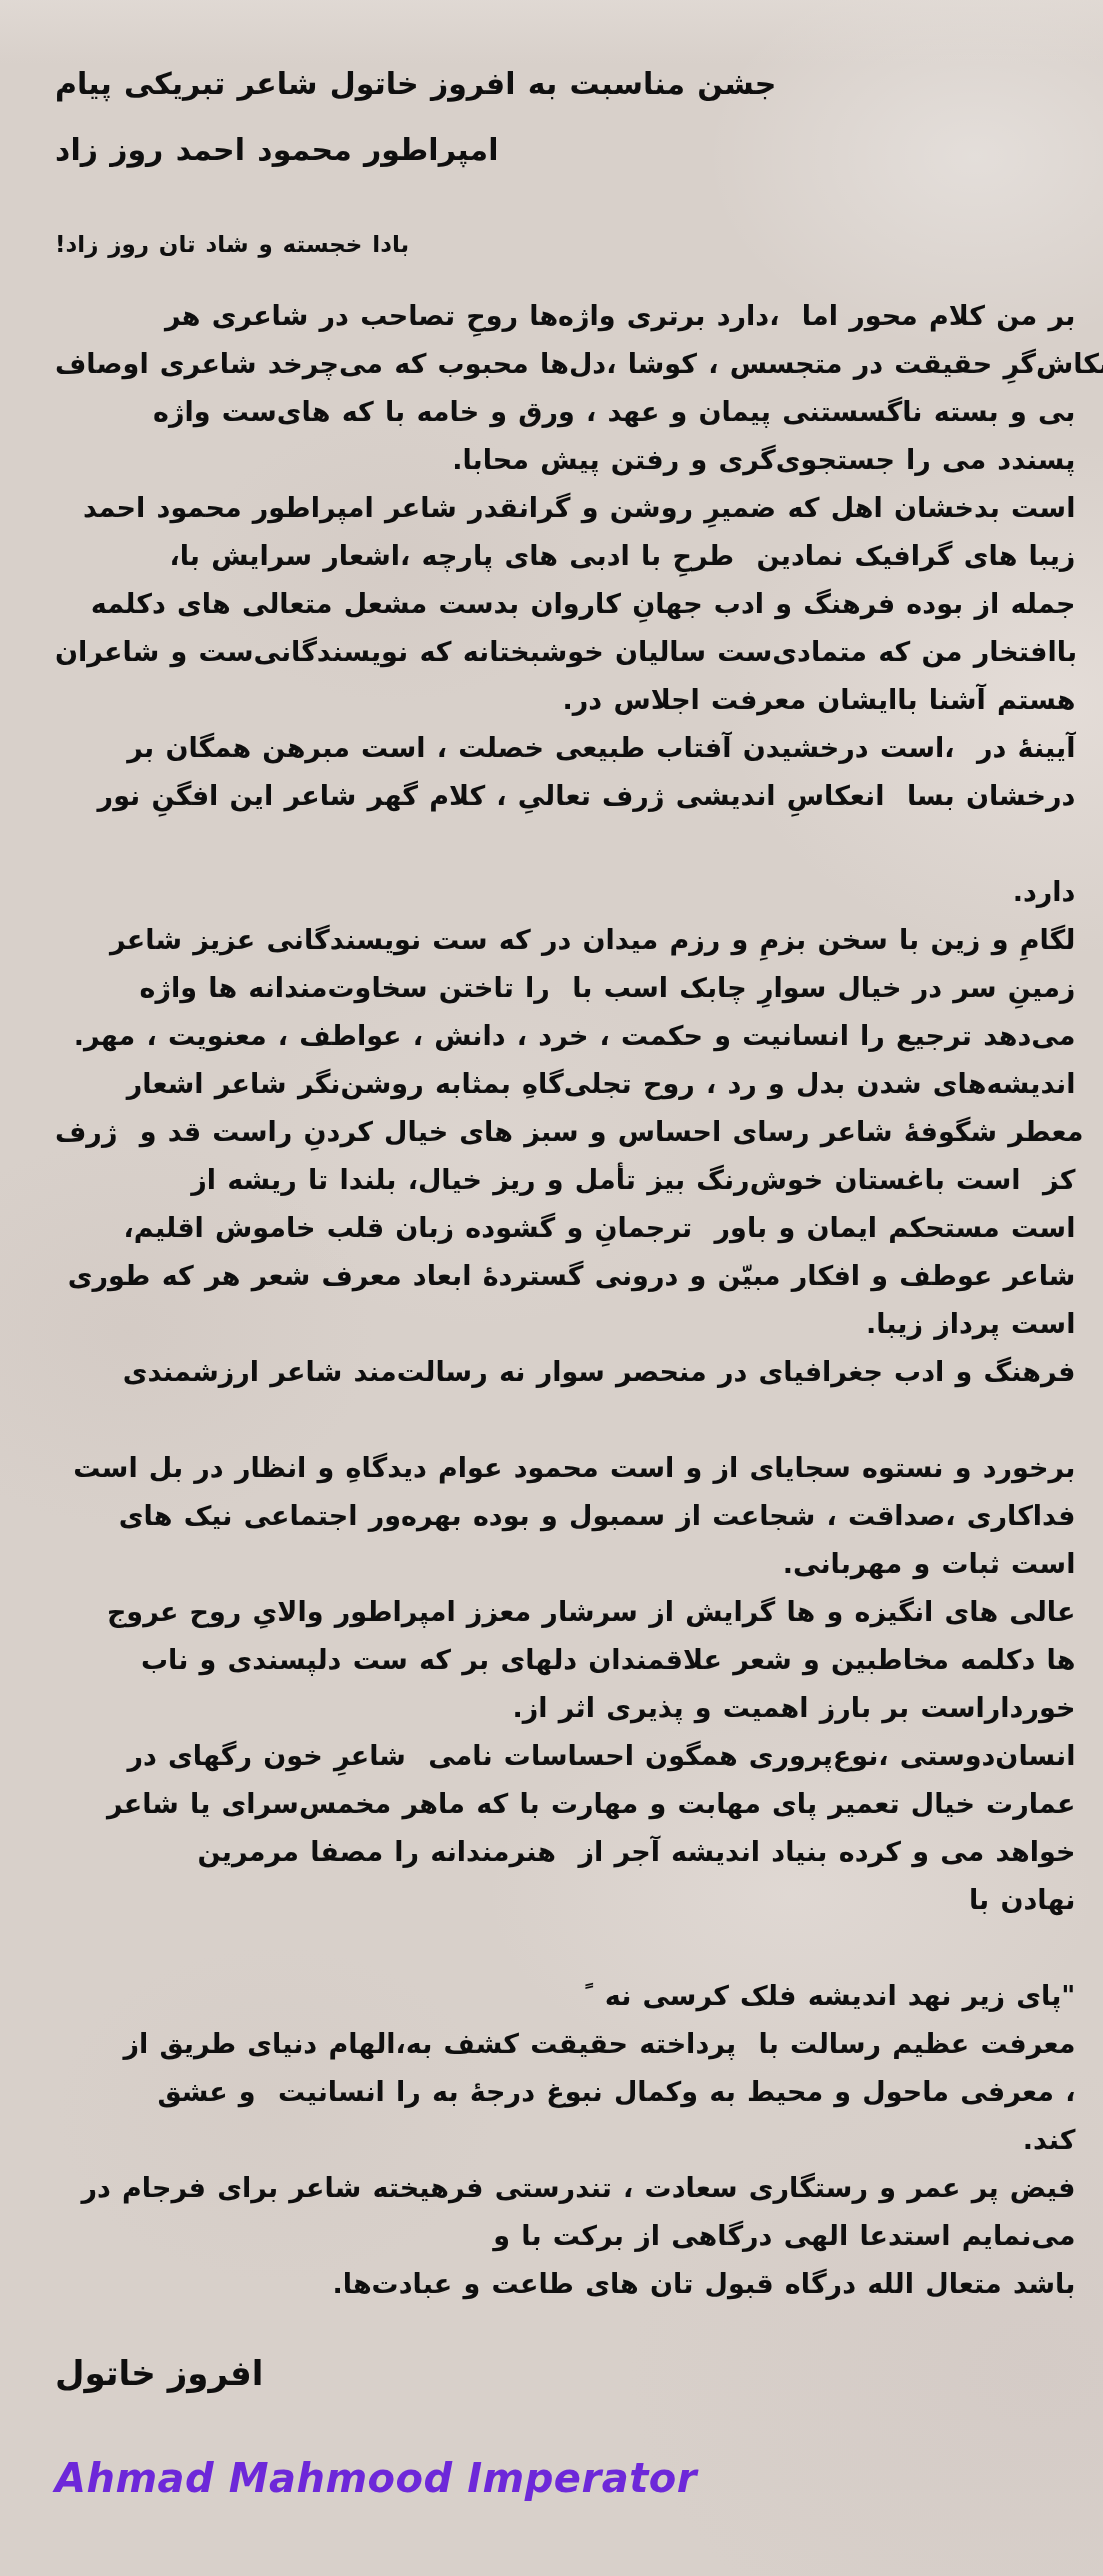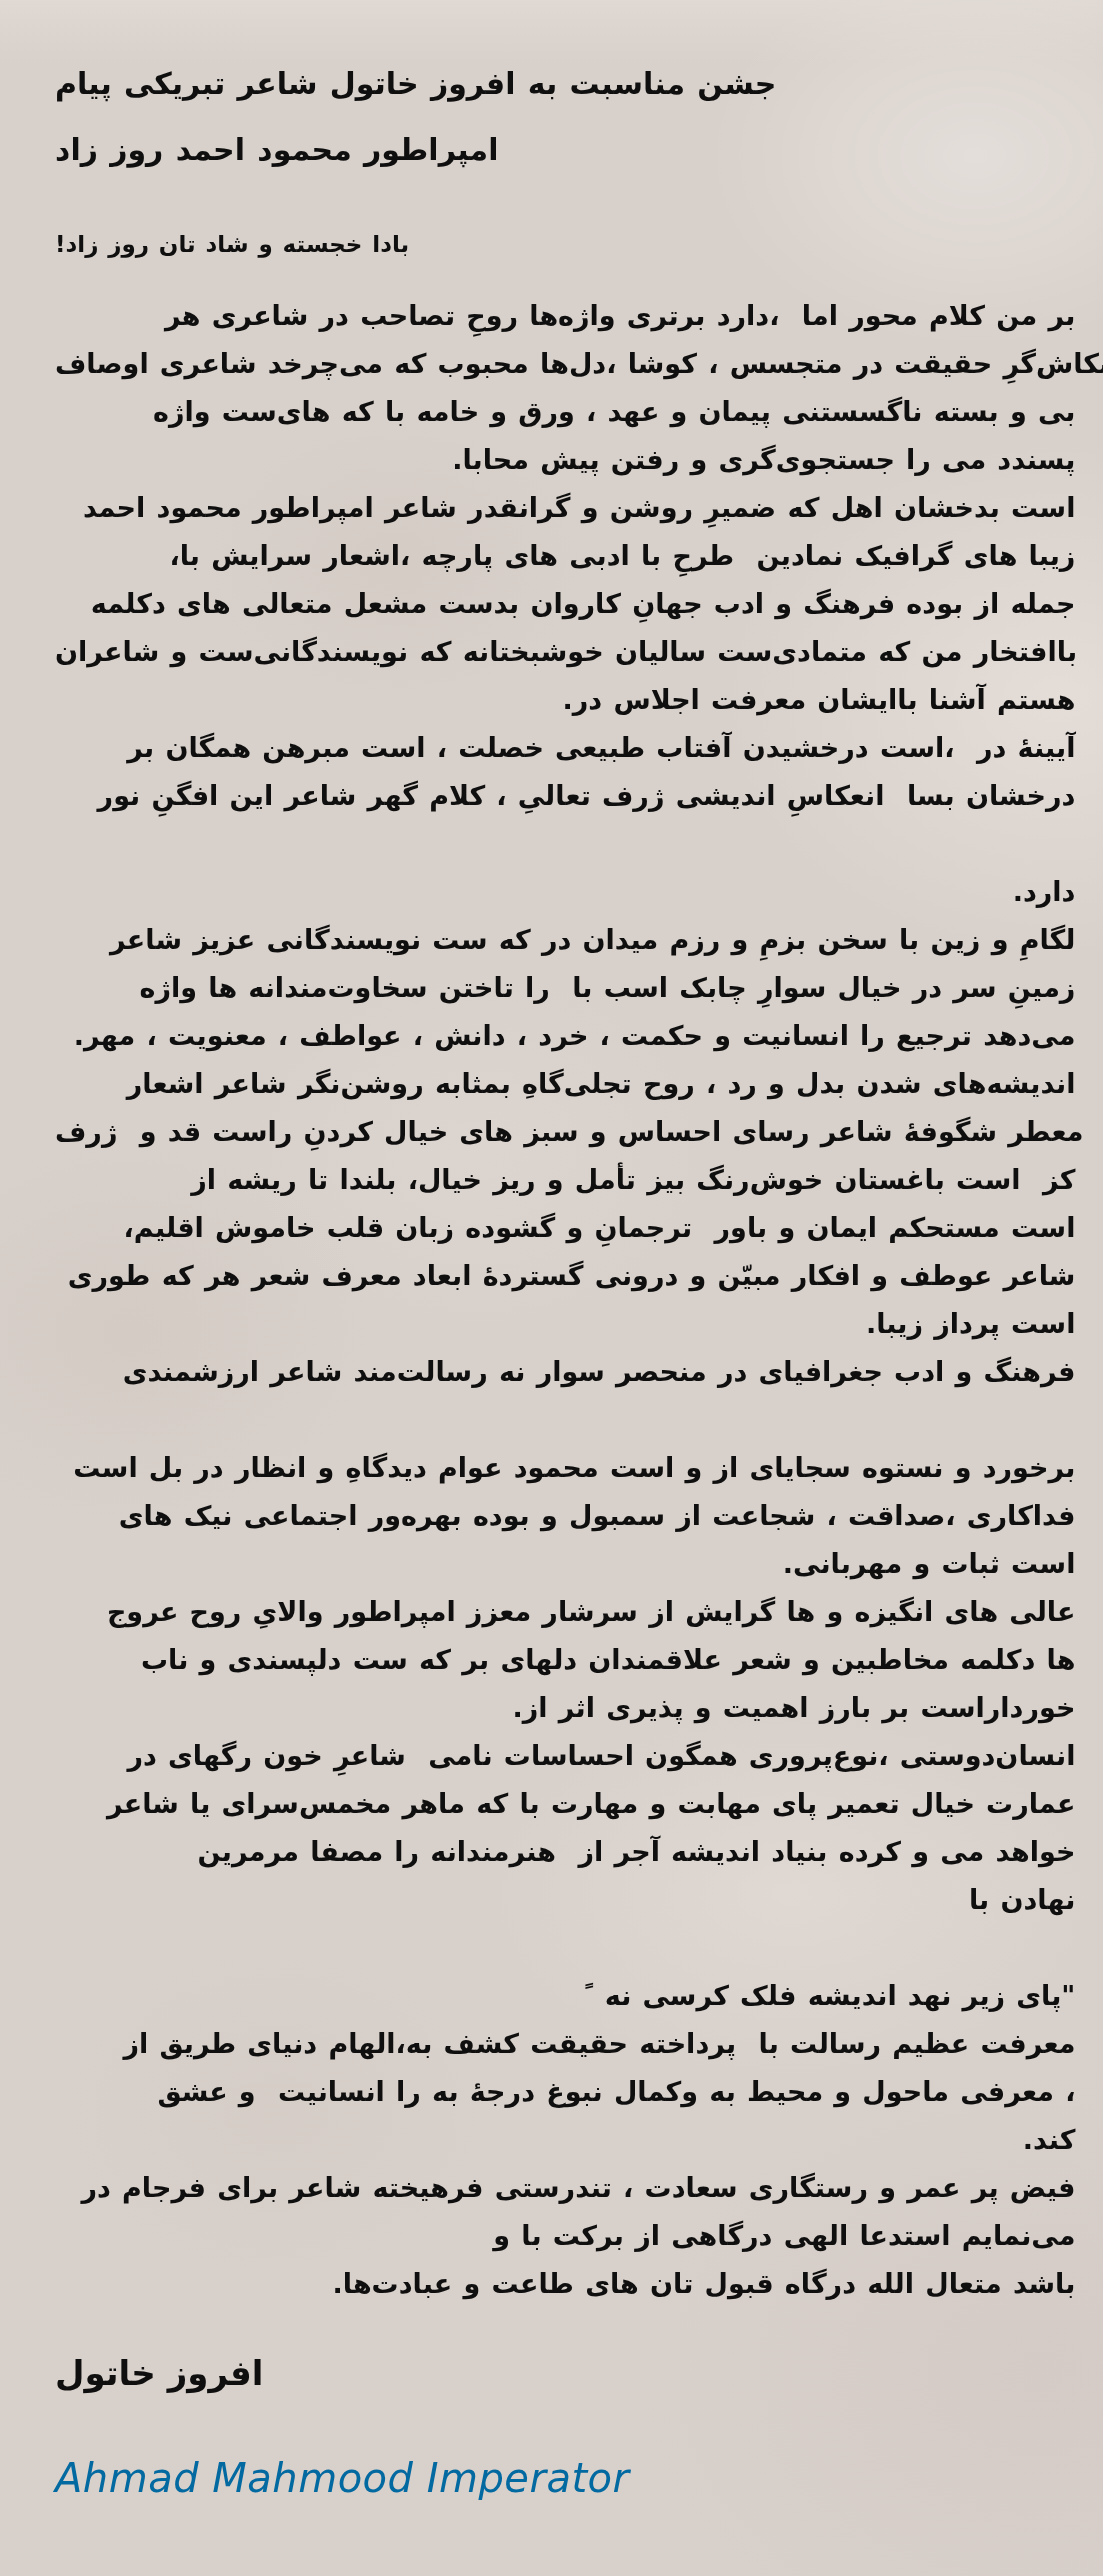--- a/index.html
+++ b/index.html
@@ -63,23 +63,23 @@
     font-weight: 700;
     line-height: 48px;
     white-space: pre;
     direction: ltr;
     text-align: left;
   }
   .sig-en {
     margin-top: 53px;
     font-size: 40px;
     font-style: italic;
-    font-weight: 400;
+    font-weight: 700;
     line-height: 57px;
-    color: #0369a1;
+    color: #6d28d9;
     letter-spacing: 0.5px;
   }
 </style>
 </head>
 <body>
 
 <div class="page">
   <div class="ttl">‎پیام ‎تبریکی ‎شاعر ‎خاتول ‎افروز ‎به ‎مناسبت ‎جشن</div>
   <div class="ttl">‎زاد ‎روز ‎احمد ‎محمود ‎امپراطور</div>
   <div class="greet">‎‎!‎زاد ‎روز ‎تان ‎شاد ‎و ‎خجسته ‎بادا</div>

